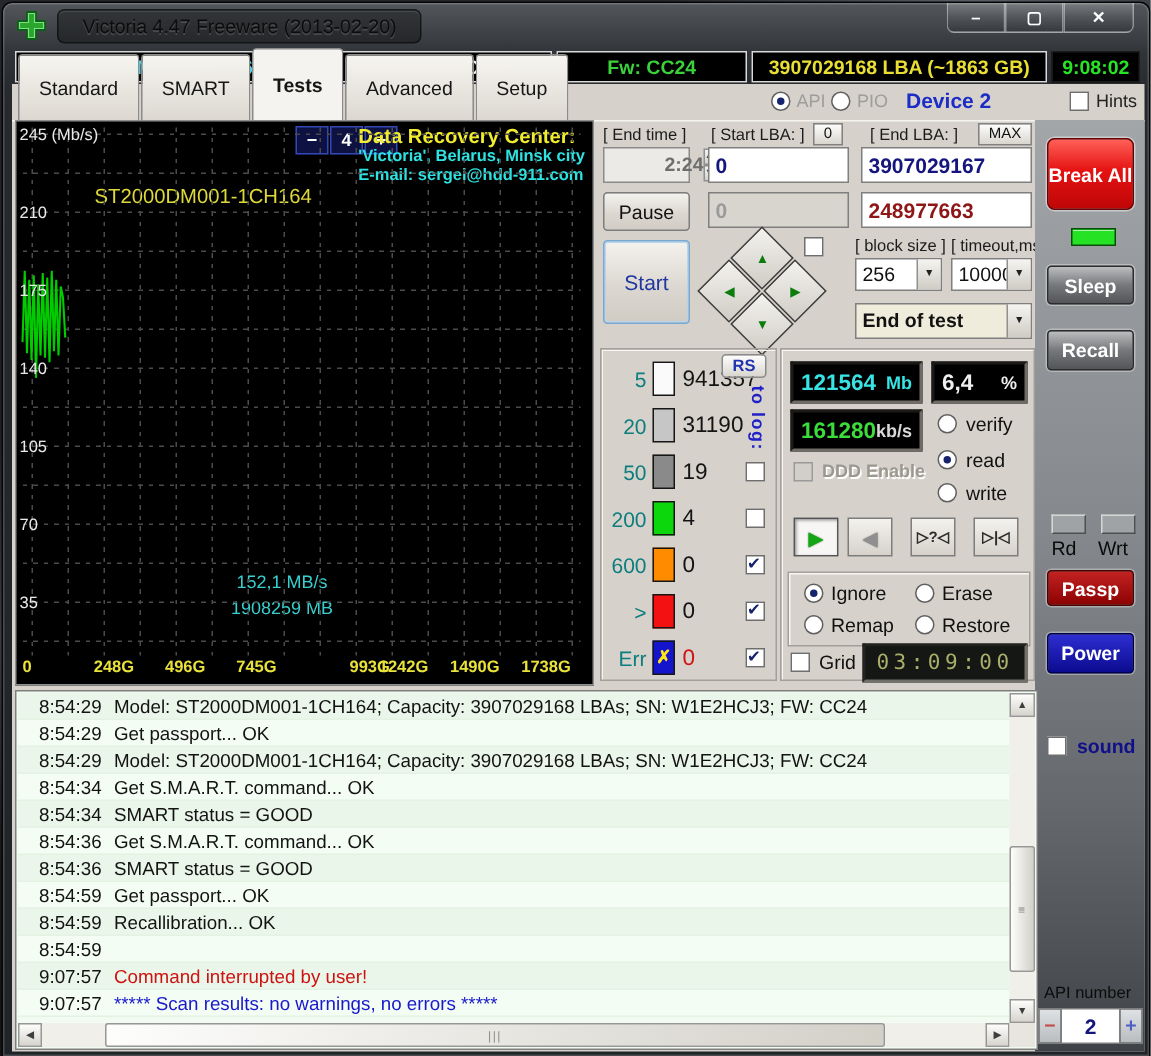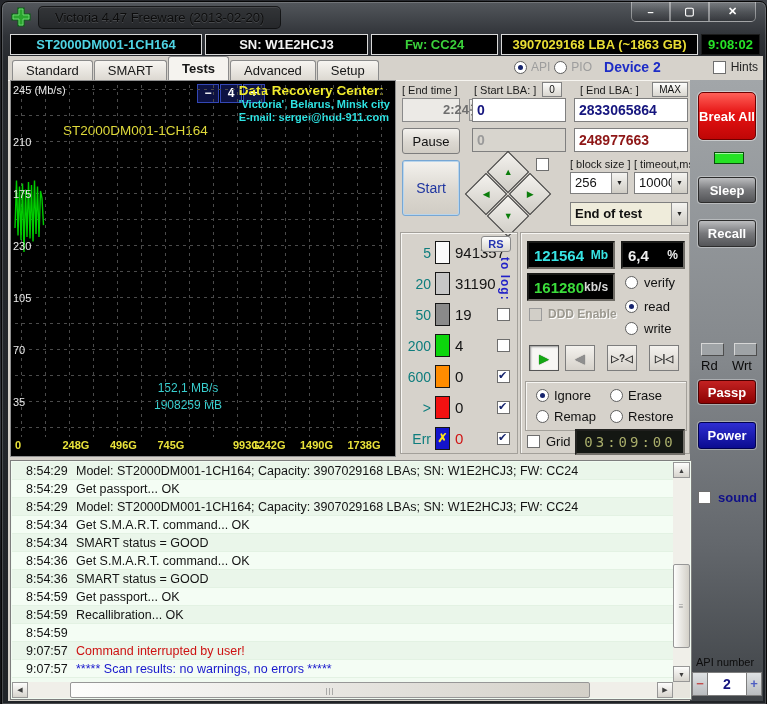--- a/index.html
+++ b/index.html
@@ -35,21 +35,21 @@
   .ip-model{width:192px;color:#4fd4e4;}
   .ip-sn{width:163px;color:#f2f2f2;}
   .ip-fw{width:127px;color:#3bd13b;}
   .ip-cap{width:197px;color:#e9de34;}
   .ip-clock{flex:1;color:#27e427;border-color:#1c1c1c;}
   
   .content{position:absolute;left:6px;top:54px;width:755px;height:645px;background:#d6d2cb;}
   
   .tabrow{position:absolute;left:0;top:0;right:0;height:24px;border-bottom:1px solid #f6f4f0;}
   .tabs{position:absolute;left:4px;top:0;display:flex;align-items:flex-end;height:24px;}
-  .tab{height:19px;margin-top:3px;padding:0 13px;display:flex;align-items:center;
+  .tab{height:19px;margin-top:3px;padding:12px 13px;display:flex;align-items:center;
     background:linear-gradient(180deg,#f7f5f1,#dcd8d1);border:1px solid #8b8b8b;border-bottom:none;
     border-radius:3px 3px 0 0;font-size:13px;color:#161616;margin-right:1px;}
   .tab.active{height:23px;margin-top:0;background:#f5f3ef;font-weight:bold;z-index:2;}
   .device-cluster{position:absolute;left:506px;top:3px;display:flex;align-items:center;gap:4px;}
   .radio{width:13px;height:13px;border-radius:50%;background:#fff;border:1px solid #5f5f5f;
     box-sizing:border-box;position:relative;}
   .radio.on::after{content:"";position:absolute;left:3px;top:3px;width:5px;height:5px;border-radius:50%;background:#16246e;}
   .gray-lbl{color:#9d9d9d;font-size:12px;}
   .device-lbl{color:#1d2cc6;font-weight:bold;font-size:14px;margin-left:8px;}
   .hints{position:absolute;right:5px;top:4px;display:flex;align-items:center;gap:5px;}
@@ -288,21 +288,21 @@
         <div class="gl glv" style="left: 298px;"></div>
         <div class="gl glv" style="left: 322px;"></div>
         <div class="gl glv" style="left: 346px;"></div>
         <div class="gl glv" style="left: 370px;"></div>
         <svg width="386" height="377" style="position: absolute; left: 0px; top: 0px;">
           <polyline points="4.0,147.1 5.5,99.6 7.0,154.5 8.5,105.5 10.0,159.0 11.5,102.5 13.0,170.9 14.5,108.5 16.0,156.0 17.5,101.1 19.0,157.5 20.5,104.0 22.0,160.5 23.5,99.6 25.0,153.1 26.5,105.5 28.0,156.0 29.5,110.0 31.0,117.4 32.5,144.1" fill="none" stroke="#00cc00" stroke-width="1.4"></polyline>
         </svg>
         <div class="ytick" style="top: 3px;">245 (Mb/s)</div>
         <div class="ytick" style="top: 55px;">210</div>
         <div class="ytick" style="top: 107px;">175</div>
-        <div class="ytick" style="top: 159px;">230</div>
+        <div class="ytick" style="top: 159px;">140</div>
         <div class="ytick" style="top: 211px;">105</div>
         <div class="ytick" style="top: 263px;">70</div>
         <div class="ytick" style="top: 315px;">35</div>
         <div class="xtick" style="left: 4px;">0</div>
         <div class="xtick" style="left: 51.5px;">248G</div>
         <div class="xtick" style="left: 99px;">496G</div>
         <div class="xtick" style="left: 146.5px;">745G</div>
         <div class="xtick" style="left: 194px; padding-left: 28px;">993G</div>
         <div class="xtick" style="left: 241.5px;">1242G</div>
         <div class="xtick" style="left: 289px;">1490G</div>
@@ -317,21 +317,21 @@
       <span class="minibtn" style="left:256px;top:2px;width:36px">MAX</span>
 
       <span class="spinbox">
         <span class="spinval">2:24</span>
         <span class="spincol">
             <span>▲</span>
             <span>▼</span>
           </span>
       </span>
       <span class="field navy" style="left:76px;top:18px;width:94px;height:24px">0</span>
-      <span class="field navy" style="left:178px;top:18px;width:114px;height:24px">2833065864</span>
+      <span class="field navy" style="left:178px;top:18px;width:114px;height:24px">3907029167</span>
 
       <span class="btn" style="left:6px;top:48px;width:58px;height:26px">Pause</span>
       <span class="field disabled" style="left:76px;top:48px;width:94px;height:24px">0</span>
       <span class="field dred" style="left:178px;top:48px;width:114px;height:24px">248977663</span>
 
       <span class="btn btn-start" style="left:6px;top:80px;width:58px;height:56px">Start</span>
 
       <span class="dia-wrap">
         <span class="dbtn" style="left:29px;top:7px">
             <span>▲</span>

